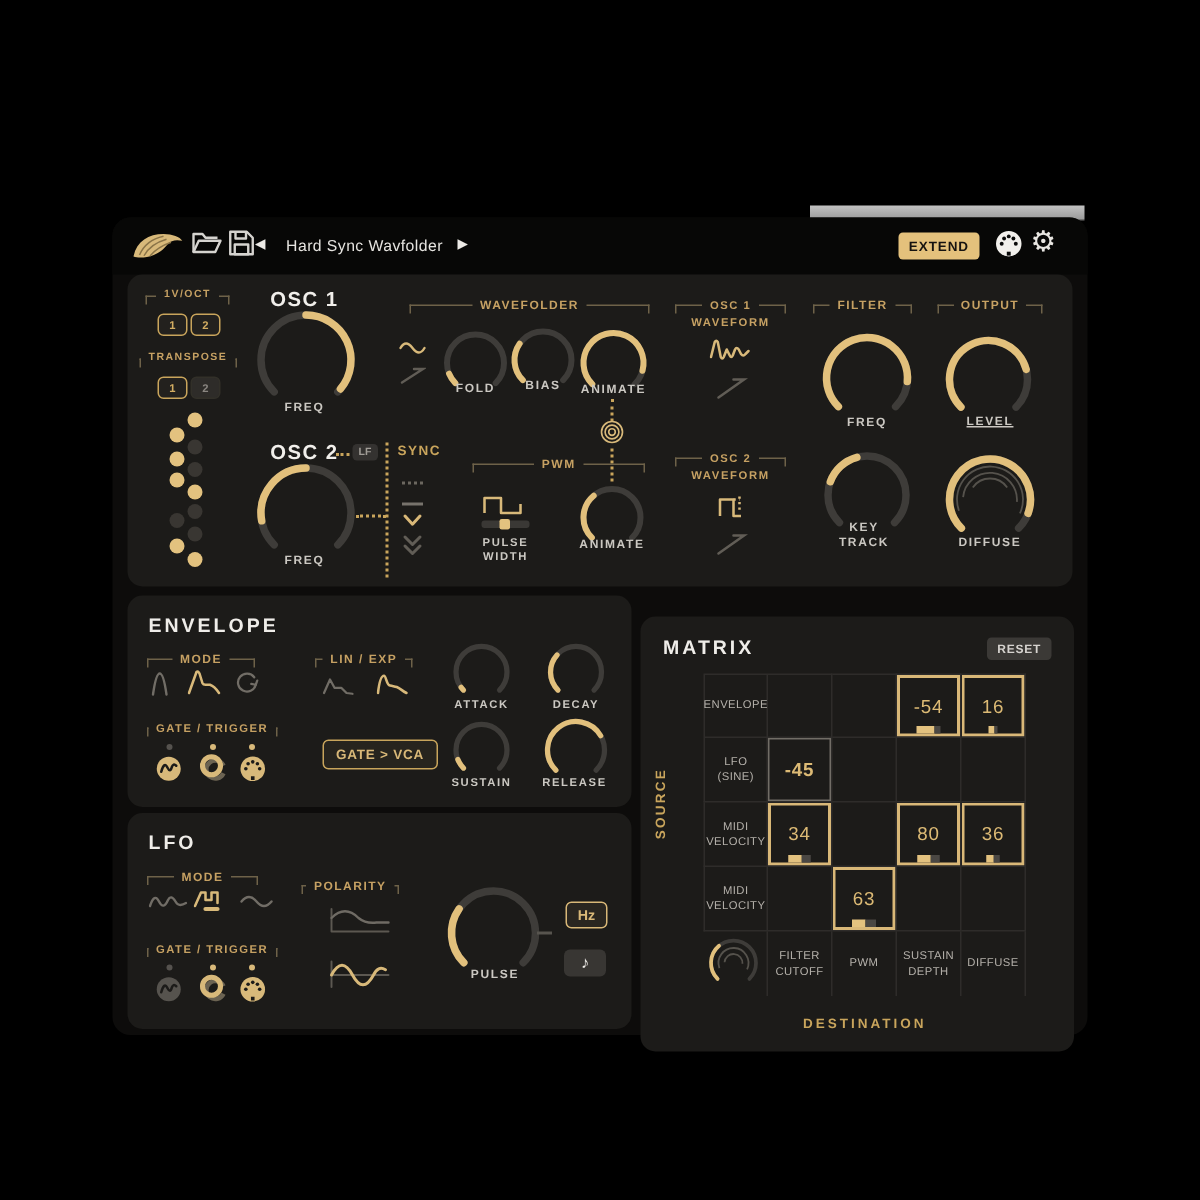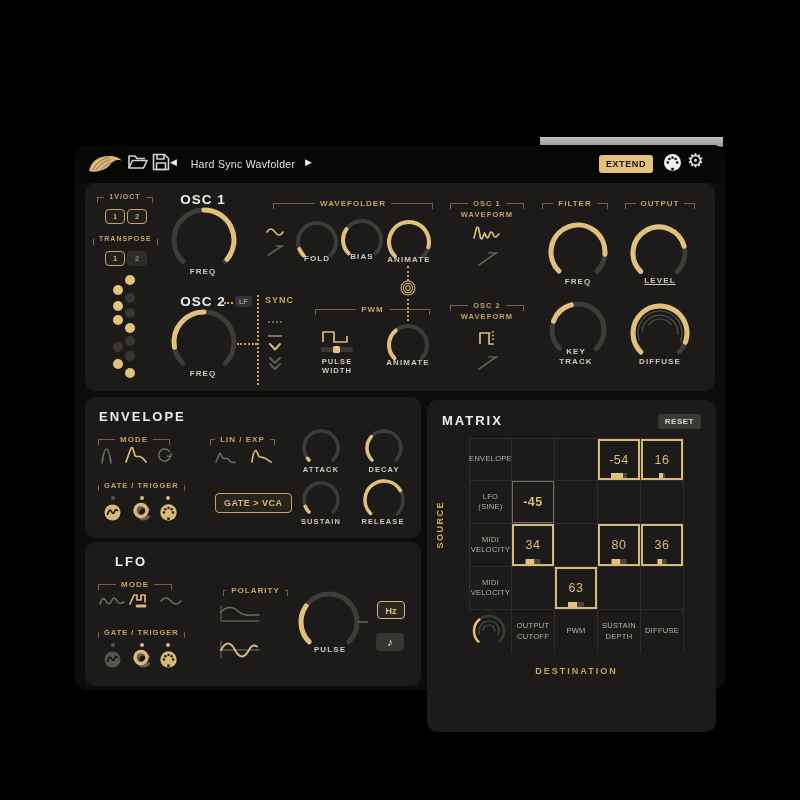--- a/index.html
+++ b/index.html
@@ -12,21 +12,21 @@
   #titlebar{position:absolute;left:0;top:0;width:100%;height:38px;background:#070706;border-radius:12px 12px 0 0;}
   .tb-ic{position:absolute;top:6px;color:#e8e6e2;}
   #title{position:absolute;left:112px;top:13px;width:112px;text-align:center;font-size:10.5px;color:#e6e4e0;letter-spacing:.3px;}
   .arrowbtn{position:absolute;top:12px;font-size:9px;color:#eceae6;cursor:default;}
   #extend-btn{position:absolute;right:72px;top:10px;background:#e4c17c;color:#161310;font-size:9px;font-weight:bold;letter-spacing:.6px;padding:4px 7px;border-radius:3px;}
   
   .panel{position:absolute;background:#1c1b19;border-radius:10px;}
   #p-osc{left:10px;top:38px;width:630px;height:208px;}
   #p-env{left:10px;top:252px;width:336px;height:141px;}
   #p-lfo{left:10px;top:397px;width:336px;height:144px;}
-  #p-mat{left:352px;top:255px;width:289px;height:332px;}
+  #p-mat{left:352px;top:266px;width:289px;height:290px;}
   .ptitle{position:absolute;font-size:13px;font-weight:bold;color:#efede9;letter-spacing:2px;}
   .otitle{position:absolute;font-size:13.5px;font-weight:bold;color:#f1efeb;letter-spacing:1px;}
   
   .brk{position:absolute;display:flex;align-items:flex-start;}
   .brk .ln{flex:1;height:5px;margin-top:4px;}
   .brk .lnl{border-top:1px solid #6e6249;border-left:1px solid #6e6249;}
   .brk .lnr{border-top:1px solid #6e6249;border-right:1px solid #6e6249;}
   .brk .btxt{padding:0 5px;font-size:8px;font-weight:bold;color:#c6a163;letter-spacing:1px;white-space:nowrap;}
   .klabel{position:absolute;font-size:8px;font-weight:bold;letter-spacing:1.1px;color:#cbc8c2;text-align:center;width:60px;}
   .knob{position:absolute;}
@@ -426,21 +426,21 @@
     <div class="knob" style="left: 275px; top: 79px; height: 48px; width: 48px;">
         <svg width="48" height="48" viewBox="0 0 48 48">
           <path d="M10.56 37.44 A19 19 0 1 1 37.44 37.44" stroke="#3e3c39" stroke-width="3.5" fill="none" stroke-linecap="round"></path>
           <path d="M10.56 37.44 A19 19 0 1 1 40.45 14.50" stroke="#e2c07c" stroke-width="3.5" fill="none" stroke-linecap="round"></path>
         </svg>
       </div>
     <div class="klabel" style="left:268px;top:120px;font-size:7.5px;">RELEASE</div>
   </div>
 
   <div id="p-lfo" class="panel">
-    <div class="ptitle" style="left:14px;top:12px;margin-left:16px;">LFO</div>
+    <div class="ptitle" style="left:14px;top:12px;">LFO</div>
 
     <div class="brk" style="left:13px;top:38px;width:74px;">
       <i class="ln lnl"></i>
         <span class="btxt">MODE</span>
         <i class="ln lnr"></i>
     </div>
     <div class="abs" style="left:14px;top:51px;">
       <svg width="26" height="16" viewBox="0 0 26 16" fill="none" stroke="#716d66" stroke-width="1.6" stroke-linecap="round">
           <path d="M1 11 Q4 2 7 8 Q10 14 13 7 Q15 3 18 8 Q20 12 25 9"></path>
         </svg>
@@ -482,21 +482,21 @@
           <circle cx="9.5" cy="9.5" r="8.2" fill="#d8b97a"></circle>
         <circle cx="4.9" cy="9.5" r="1.2" fill="#1c1b19"></circle>
           <circle cx="6.4" cy="6.2" r="1.2" fill="#1c1b19"></circle>
           <circle cx="9.5" cy="4.9" r="1.2" fill="#1c1b19"></circle>
           <circle cx="12.6" cy="6.2" r="1.2" fill="#1c1b19"></circle>
           <circle cx="14.1" cy="9.5" r="1.2" fill="#1c1b19"></circle>
         <rect x="8.3" y="14.5" width="2.4" height="2.5" fill="#1c1b19"></rect>
         </svg>
     </div>
 
-    <div class="brk" style="left:138px;top:44px;width:65px;text-align:center;">
+    <div class="brk" style="left:116px;top:44px;width:65px;text-align:center;">
       <i class="ln lnl"></i>
         <span class="btxt">POLARITY</span>
         <i class="ln lnr"></i>
     </div>
     <div class="abs" style="left:133px;top:60px;">
       <svg width="44" height="23" viewBox="0 0 44 23" fill="none" stroke-linecap="round">
           <path d="M3 19 V4 M3 19 H41" stroke="#5c5851" stroke-width="1.3"></path>
           <path d="M3 10 Q12 1 21 10 Q26 14 33 13 H41" stroke="#6f6b64" stroke-width="1.6"></path>
         </svg>
     </div>
@@ -587,21 +587,21 @@
         <span class="cv">63</span>
         <span class="bars">
             <i class="bgold" style="width: 9px;"></i>
             <i class="bgray" style="width: 7px;"></i>
           </span>
       </div>
       <div class="gc bb br"></div>
       <div class="gc bb br"></div>
 
       <div class="gc br"></div>
-      <div class="gc lbl br">OUTPUT CUTOFF</div>
+      <div class="gc lbl br">FILTER CUTOFF</div>
       <div class="gc lbl br">PWM</div>
       <div class="gc lbl br">SUSTAIN DEPTH</div>
       <div class="gc lbl br">DIFFUSE</div>
     </div>
 
     <div class="knob" style="left: 42px; top: 211px; height: 40px; width: 40px;">
         <svg width="40" height="40" viewBox="0 0 40 40">
           <path d="M9.39 30.61 A15 15 0 1 1 30.61 30.61" stroke="#3e3c39" stroke-width="2.5" fill="none" stroke-linecap="round"></path>
           <path d="M10.60 23.42 A10 10 0 1 1 29.06 24.23" stroke="#55524c" stroke-width="1.2" fill="none"></path>
           <path d="M14.02 19.48 A6 6 0 0 1 25.98 20.52" stroke="#55524c" stroke-width="1.2" fill="none"></path>

